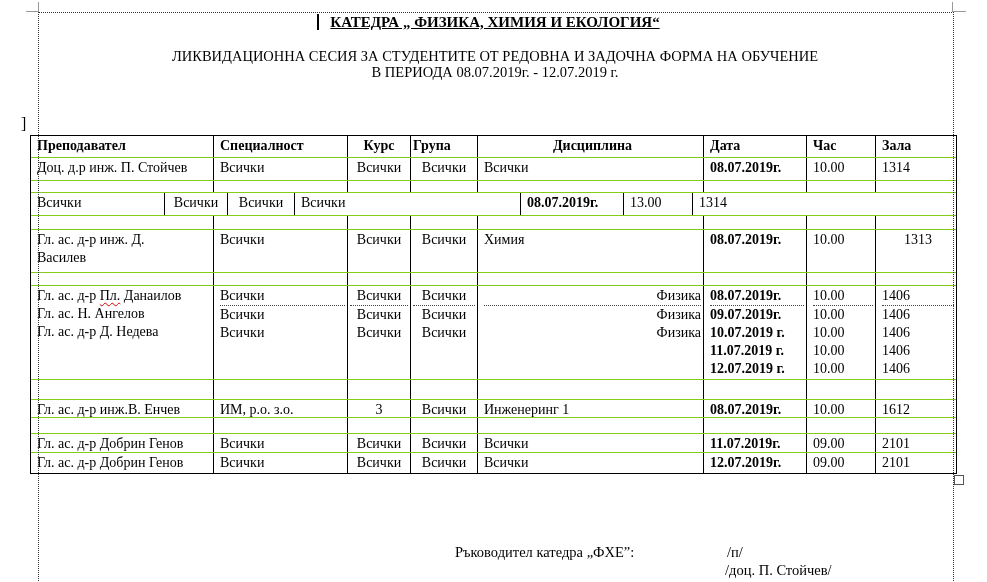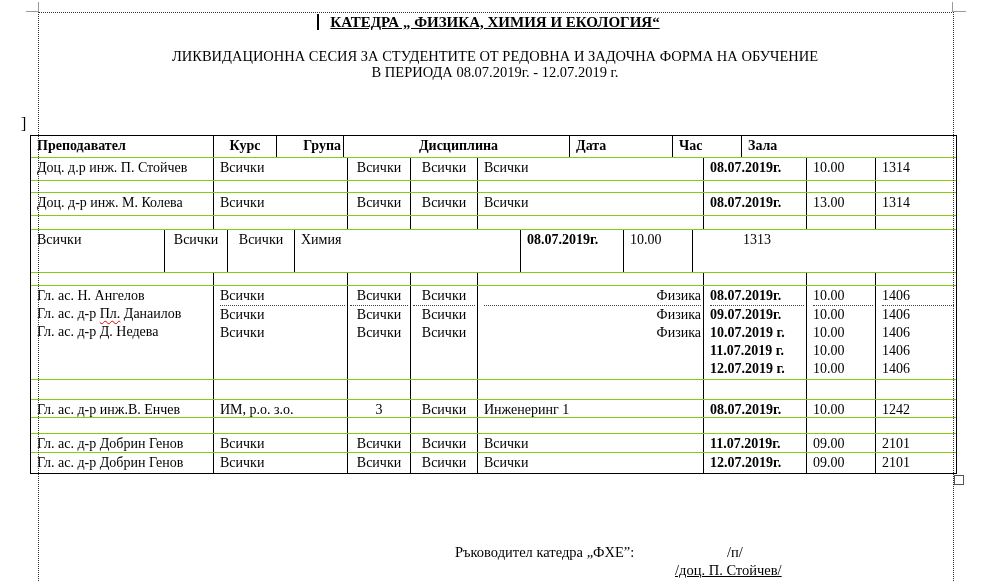--- a/index.html
+++ b/index.html
@@ -43,21 +43,21 @@
     text-decoration-line:underline;text-decoration-style:wavy;
     text-decoration-color:#e00000;text-decoration-thickness:1px;
     text-underline-offset:2px;
   }
   
   #resize-handle{position:absolute;left:954px;top:475px;width:8px;height:8px;border:1px solid #555;background:#fff;z-index:4;}
   
   .footer-text{position:absolute;font-size:14.5px;line-height:17px;white-space:nowrap;}
   #footer-label{left:455px;top:544px;}
   #footer-p{left:727px;top:544px;}
-  #footer-name{left:675px;top:562px;text-decoration:underline;}
+  #footer-name{left:725px;top:562px;}
 </style>
 </head>
 <body>
 
 <div id="page">
 
   <div id="crop-tl" class="crop"></div>
   <div id="crop-tr" class="crop"></div>
 
   <div id="margin-mark">]</div>
@@ -69,24 +69,27 @@
   </div>
 
   <div id="subtitle-1" class="sub">ЛИКВИДАЦИОННА СЕСИЯ ЗА СТУДЕНТИТЕ ОТ РЕДОВНА И ЗАДОЧНА ФОРМА НА ОБУЧЕНИЕ</div>
   <div id="subtitle-2" class="sub">В ПЕРИОДА 08.07.2019г. - 12.07.2019 г.</div>
 
   <div id="tbl">
       <div class="trow" style="height: 22px;">
         <div class="tcell b" style="width: 183px; text-align: left;">
           <div class="cline">Преподавател</div>
         </div>
+        <div class="tcell b" style="width: 134px; text-align: left;">
+          <div class="cline">Специалност</div>
+        </div>
         <div class="tcell b" style="width: 63px; text-align: center; padding-left: 2px;">
           <div class="cline">Курс</div>
         </div>
-        <div class="tcell b" style="width: 67px; text-align: right; padding-left: 2px;">
+        <div class="tcell b" style="width: 67px; text-align: left; padding-left: 2px;">
           <div class="cline">Група</div>
         </div>
         <div class="tcell b" style="width: 226px; text-align: center;">
           <div class="cline">Дисциплина</div>
         </div>
         <div class="tcell b" style="width: 103px; text-align: left;">
           <div class="cline">Дата</div>
         </div>
         <div class="tcell b" style="width: 69px; text-align: left;">
           <div class="cline">Час</div>
@@ -125,23 +128,20 @@
         <div class="tcell" style="width: 183px; text-align: left;"></div>
         <div class="tcell" style="width: 134px; text-align: left;"></div>
         <div class="tcell" style="width: 63px; text-align: center; padding-left: 2px;"></div>
         <div class="tcell" style="width: 67px; text-align: center; padding-left: 2px;"></div>
         <div class="tcell" style="width: 226px; text-align: left;"></div>
         <div class="tcell" style="width: 103px; text-align: left;"></div>
         <div class="tcell" style="width: 69px; text-align: left;"></div>
         <div class="tcell" style="width: 80px; text-align: left;"></div>
       </div>
       <div class="trow" style="height: 23px;">
-        <div class="tcell" style="width: 183px; text-align: left;">
-          <div class="cline">Доц. д-р инж. М. Колева</div>
-        </div>
         <div class="tcell" style="width: 134px; text-align: left;">
           <div class="cline">Всички</div>
         </div>
         <div class="tcell" style="width: 63px; text-align: center; padding-left: 2px;">
           <div class="cline">Всички</div>
         </div>
         <div class="tcell" style="width: 67px; text-align: center; padding-left: 2px;">
           <div class="cline">Всички</div>
         </div>
         <div class="tcell" style="width: 226px; text-align: left;">
@@ -161,56 +161,60 @@
         <div class="tcell" style="width: 183px; text-align: left;"></div>
         <div class="tcell" style="width: 134px; text-align: left;"></div>
         <div class="tcell" style="width: 63px; text-align: center; padding-left: 2px;"></div>
         <div class="tcell" style="width: 67px; text-align: center; padding-left: 2px;"></div>
         <div class="tcell" style="width: 226px; text-align: left;"></div>
         <div class="tcell" style="width: 103px; text-align: left;"></div>
         <div class="tcell" style="width: 69px; text-align: left;"></div>
         <div class="tcell" style="width: 80px; text-align: left;"></div>
       </div>
       <div class="trow" style="height: 43px;">
+        <div class="tcell" style="width: 183px; text-align: left;">
+          <div class="cline">Гл. ас. д-р инж. Д.</div>
+          <div class="cline">Василев</div>
+        </div>
         <div class="tcell" style="width: 134px; text-align: left;">
           <div class="cline">Всички</div>
         </div>
         <div class="tcell" style="width: 63px; text-align: center; padding-left: 2px;">
           <div class="cline">Всички</div>
         </div>
         <div class="tcell" style="width: 67px; text-align: center; padding-left: 2px;">
           <div class="cline">Всички</div>
         </div>
         <div class="tcell" style="width: 226px; text-align: left;">
           <div class="cline">Химия</div>
         </div>
         <div class="tcell b" style="width: 103px; text-align: left;">
           <div class="cline">08.07.2019г.</div>
         </div>
         <div class="tcell" style="width: 69px; text-align: left;">
           <div class="cline">10.00</div>
         </div>
-        <div class="tcell" style="width: 80px; text-align: right;">
+        <div class="tcell" style="width: 80px; text-align: center;">
           <div class="cline">1313</div>
         </div>
       </div>
       <div class="trow" style="height: 13px;">
         <div class="tcell" style="width: 183px; text-align: left;"></div>
         <div class="tcell" style="width: 134px; text-align: left;"></div>
         <div class="tcell" style="width: 63px; text-align: center; padding-left: 2px;"></div>
         <div class="tcell" style="width: 67px; text-align: center; padding-left: 2px;"></div>
         <div class="tcell" style="width: 226px; text-align: left;"></div>
         <div class="tcell" style="width: 103px; text-align: left;"></div>
         <div class="tcell" style="width: 69px; text-align: left;"></div>
         <div class="tcell" style="width: 80px; text-align: left;"></div>
       </div>
       <div class="trow" style="height: 94px;">
         <div class="tcell" style="width: 183px; text-align: left;">
+          <div class="cline"><span>Гл. ас. д-р </span><span class="wavy">Пл.</span><span> Данаилов</span></div>
           <div class="cline">Гл. ас. Н. Ангелов</div>
-          <div class="cline"><span>Гл. ас. д-р </span><span class="wavy">Пл.</span><span> Данаилов</span></div>
           <div class="cline">Гл. ас. д-р Д. Недева</div>
         </div>
         <div class="tcell" style="width: 134px; text-align: left;">
           <div class="cline dotted-sep">Всички</div>
           <div class="cline">Всички</div>
           <div class="cline">Всички</div>
         </div>
         <div class="tcell" style="width: 63px; text-align: center; padding-left: 2px;">
           <div class="cline dotted-sep">Всички</div>
           <div class="cline">Всички</div>
@@ -274,21 +278,21 @@
         <div class="tcell" style="width: 226px; text-align: left;">
           <div class="cline">Инженеринг 1</div>
         </div>
         <div class="tcell b" style="width: 103px; text-align: left;">
           <div class="cline">08.07.2019г.</div>
         </div>
         <div class="tcell" style="width: 69px; text-align: left;">
           <div class="cline">10.00</div>
         </div>
         <div class="tcell" style="width: 80px; text-align: left;">
-          <div class="cline">1242</div>
+          <div class="cline">1612</div>
         </div>
       </div>
       <div class="trow" style="height: 16px;">
         <div class="tcell" style="width: 183px; text-align: left;"></div>
         <div class="tcell" style="width: 134px; text-align: left;"></div>
         <div class="tcell" style="width: 63px; text-align: center; padding-left: 2px;"></div>
         <div class="tcell" style="width: 67px; text-align: center; padding-left: 2px;"></div>
         <div class="tcell" style="width: 226px; text-align: left;"></div>
         <div class="tcell" style="width: 103px; text-align: left;"></div>
         <div class="tcell" style="width: 69px; text-align: left;"></div>

